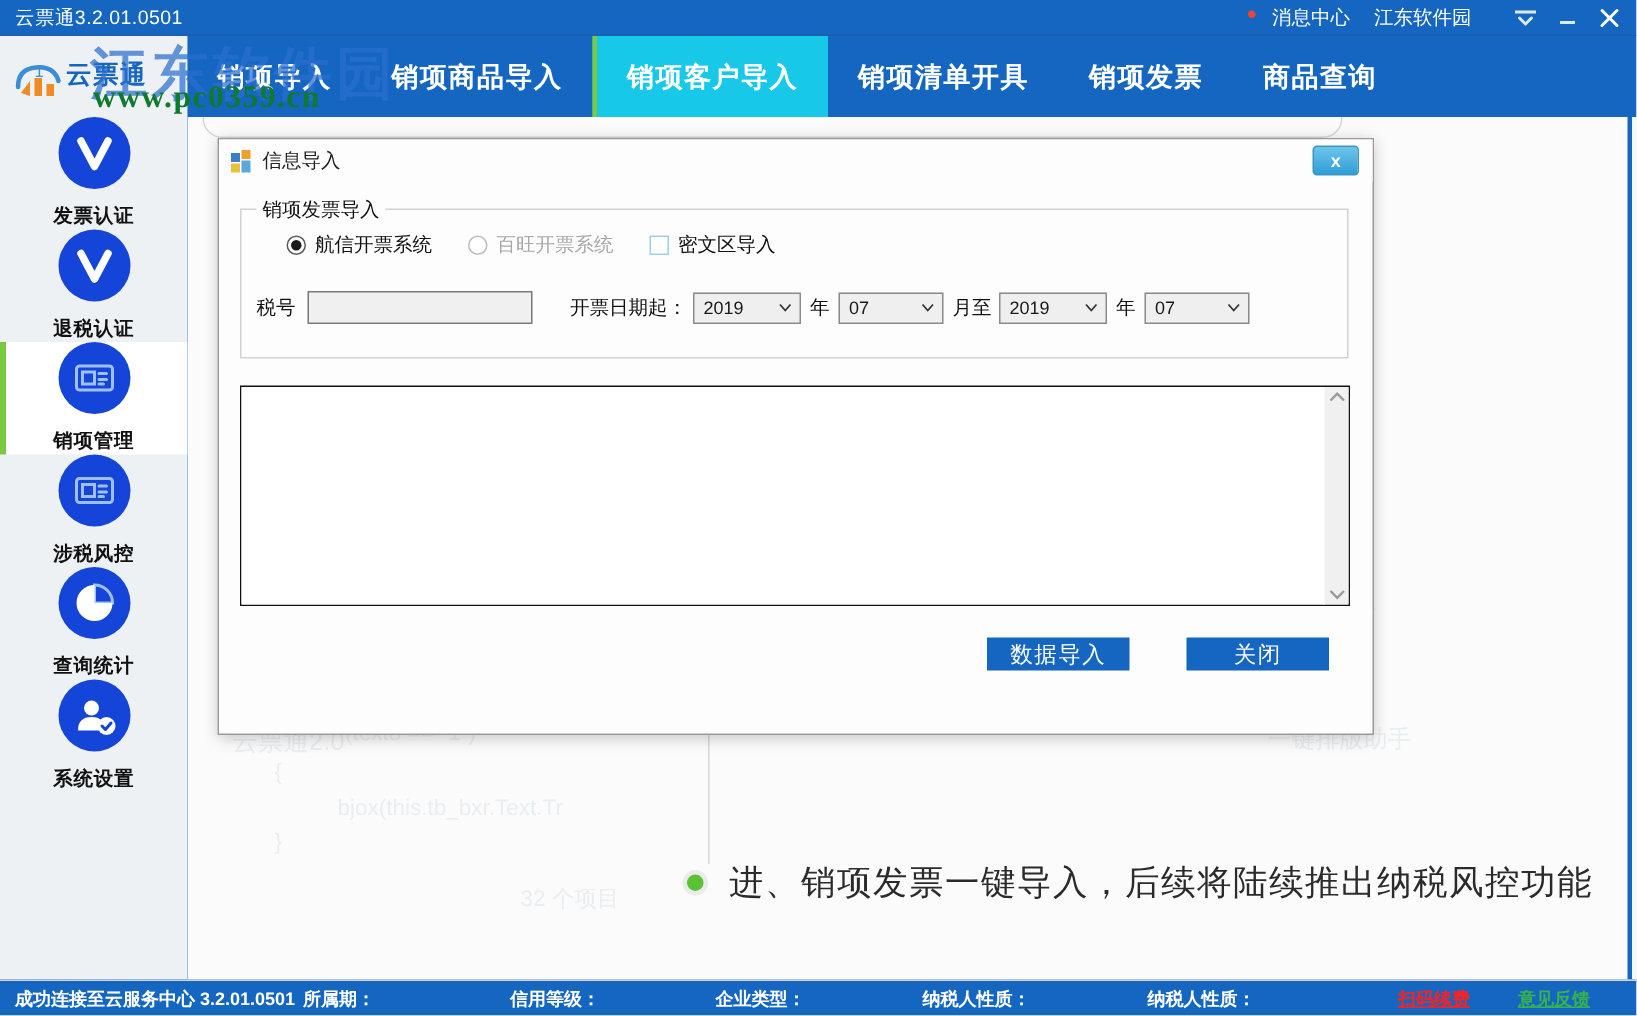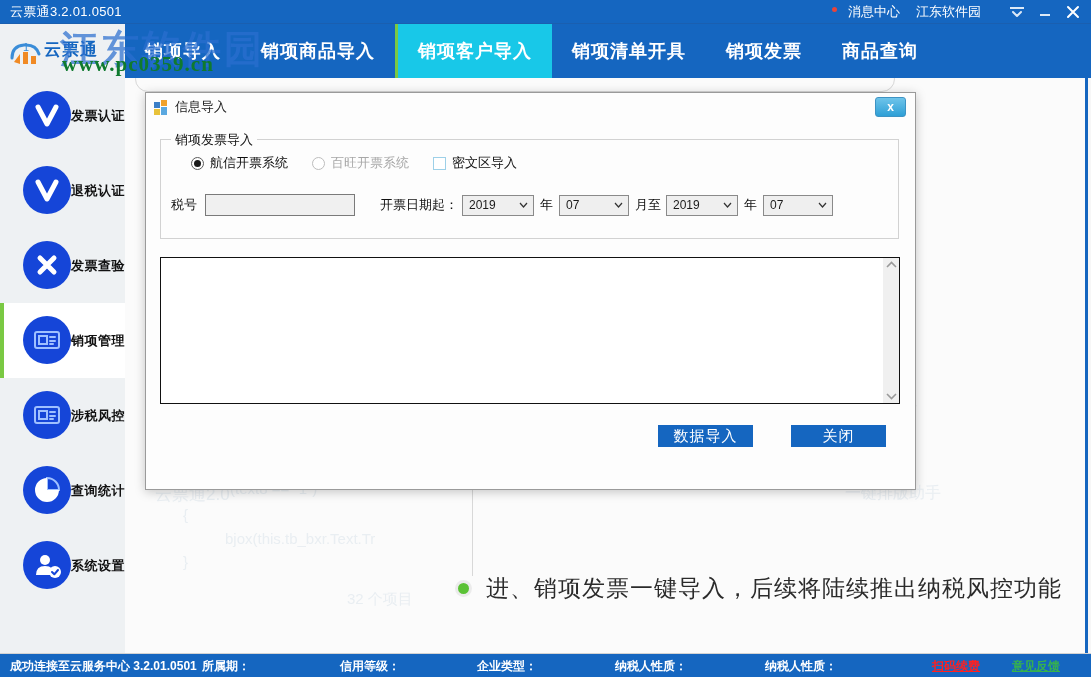--- a/index.html
+++ b/index.html
@@ -76,21 +76,21 @@
   .sb-logo .lg-text{
     position:absolute;left:44px;top:14px;font-size:17px;color:#1566c0;font-weight:bold;
     letter-spacing:1px;
   }
   .sb-list{
     position:absolute;left:0;top:54px;width:125px;bottom:0;
     background:linear-gradient(180deg,#eef1f3 0%,#eef1f3 100%);
   }
   .sb-item{
     position:relative; height:75px; width:125px;
-    display:flex;flex-direction:row;align-items:center;justify-content:flex-end;
+    display:flex;flex-direction:column;align-items:center;justify-content:space-between;
     cursor:pointer;
   }
   .sb-item.active{ background:#ffffff; }
   .sb-item.active:before{
     content:""; position:absolute;left:0;top:0;width:4px;height:100%;
     background:#7ac943;
   }
   .sb-ico{
     width:48px;height:48px;border-radius:50%;background:#1545d8;
     display:flex;align-items:center;justify-content:center;
@@ -358,28 +358,20 @@
 
       <div class="sb-item">
         <div class="sb-ico">
           <svg width="34" height="34" viewBox="0 0 34 34">
               <path d="M8 9 L17 26 L26 9" stroke="#ffffff" stroke-width="5" fill="none" stroke-linejoin="round" stroke-linecap="round"></path>
             </svg>
         </div>
         <div class="sb-label">退税认证</div>
       </div>
 
-      <div class="sb-item">
-        <div class="sb-ico">
-          <svg width="34" height="34" viewBox="0 0 34 34">
-              <path d="M10 10 L24 24 M24 10 L10 24" stroke="#ffffff" stroke-width="5" stroke-linecap="round"></path>
-            </svg>
-        </div>
-        <div class="sb-label">发票查验</div>
-      </div>
 
       <div class="sb-item active">
         <div class="sb-ico">
           <svg width="34" height="34" viewBox="0 0 34 34">
             <rect x="5" y="9" width="24" height="16" rx="2" stroke="#9fc0ff" stroke-width="2" fill="none"></rect>
             <rect x="9" y="13" width="8" height="8" stroke="#9fc0ff" stroke-width="2" fill="none"></rect>
             <path d="M20 14 H25 M20 18 H25 M20 21 H23" stroke="#9fc0ff" stroke-width="2" stroke-linecap="round"></path>
           </svg>
         </div>
         <div class="sb-label">销项管理</div>

